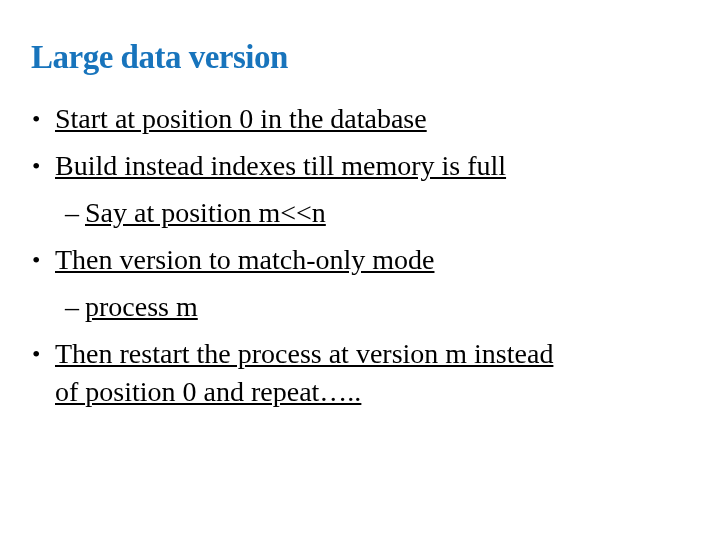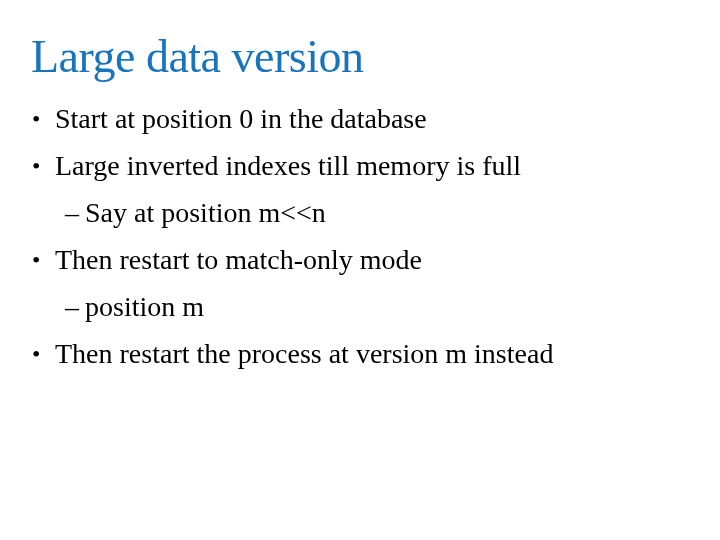--- a/index.html
+++ b/index.html
@@ -13,22 +13,22 @@
     height: 540px;
     background: var(--bg-color, #ffffff);
     overflow: hidden;
     font-family: "Liberation Serif", serif;
   }
   .title {
     position: absolute;
     left: 31px;
     top: 34px;
     font-family: "Liberation Serif", serif;
-    font-weight: normal;
-    font-size: 46px;
+    font-weight: bold;
+    font-size: 33px;
     line-height: 46px;
     letter-spacing: -0.5px;
     color: var(--title-color, #1874BC);
     white-space: nowrap;
   }
   .body {
     position: absolute;
     left: 32px;
     top: 100px;
     width: 672px;
@@ -50,20 +50,21 @@
   .item.level2 {
     padding-left: 33px;
   }
   .item.level2 .marker {
     flex: 0 0 20px;
     font-size: 28px;
   }
   .lines {
     flex: 1 1 auto;
     min-width: 0;
+    text-decoration: underline;
   }
   .line {
     line-height: 38px;
     white-space: nowrap;
   }
 </style>
 </head>
 <body>
 
 <div class="slide">
@@ -75,46 +76,47 @@
     <div class="item level1">
       <span class="marker">•</span>
       <div class="lines">
         <div class="line">Start at position 0 in the database</div>
       </div>
     </div>
 
     <div class="item level1">
       <span class="marker">•</span>
       <div class="lines">
-        <div class="line">Large inverted indexes till memory is full</div>
+        <div class="line">Build instead indexes till memory is full</div>
       </div>
     </div>
 
     <div class="item level2">
       <span class="marker">–</span>
       <div class="lines">
         <div class="line">Say at position m&lt;&lt;n</div>
       </div>
     </div>
 
     <div class="item level1">
       <span class="marker">•</span>
       <div class="lines">
-        <div class="line">Then restart to match-only mode</div>
+        <div class="line">Then version to match-only mode</div>
       </div>
     </div>
 
     <div class="item level2">
       <span class="marker">–</span>
       <div class="lines">
-        <div class="line">position m</div>
+        <div class="line">process m</div>
       </div>
     </div>
 
     <div class="item level1">
       <span class="marker">•</span>
       <div class="lines">
         <div class="line">Then restart the process at version m instead</div>
+        <div class="line">of position 0 and repeat…..</div>
       </div>
     </div>
 
   </div>
 </div>
 
 </body></html>

